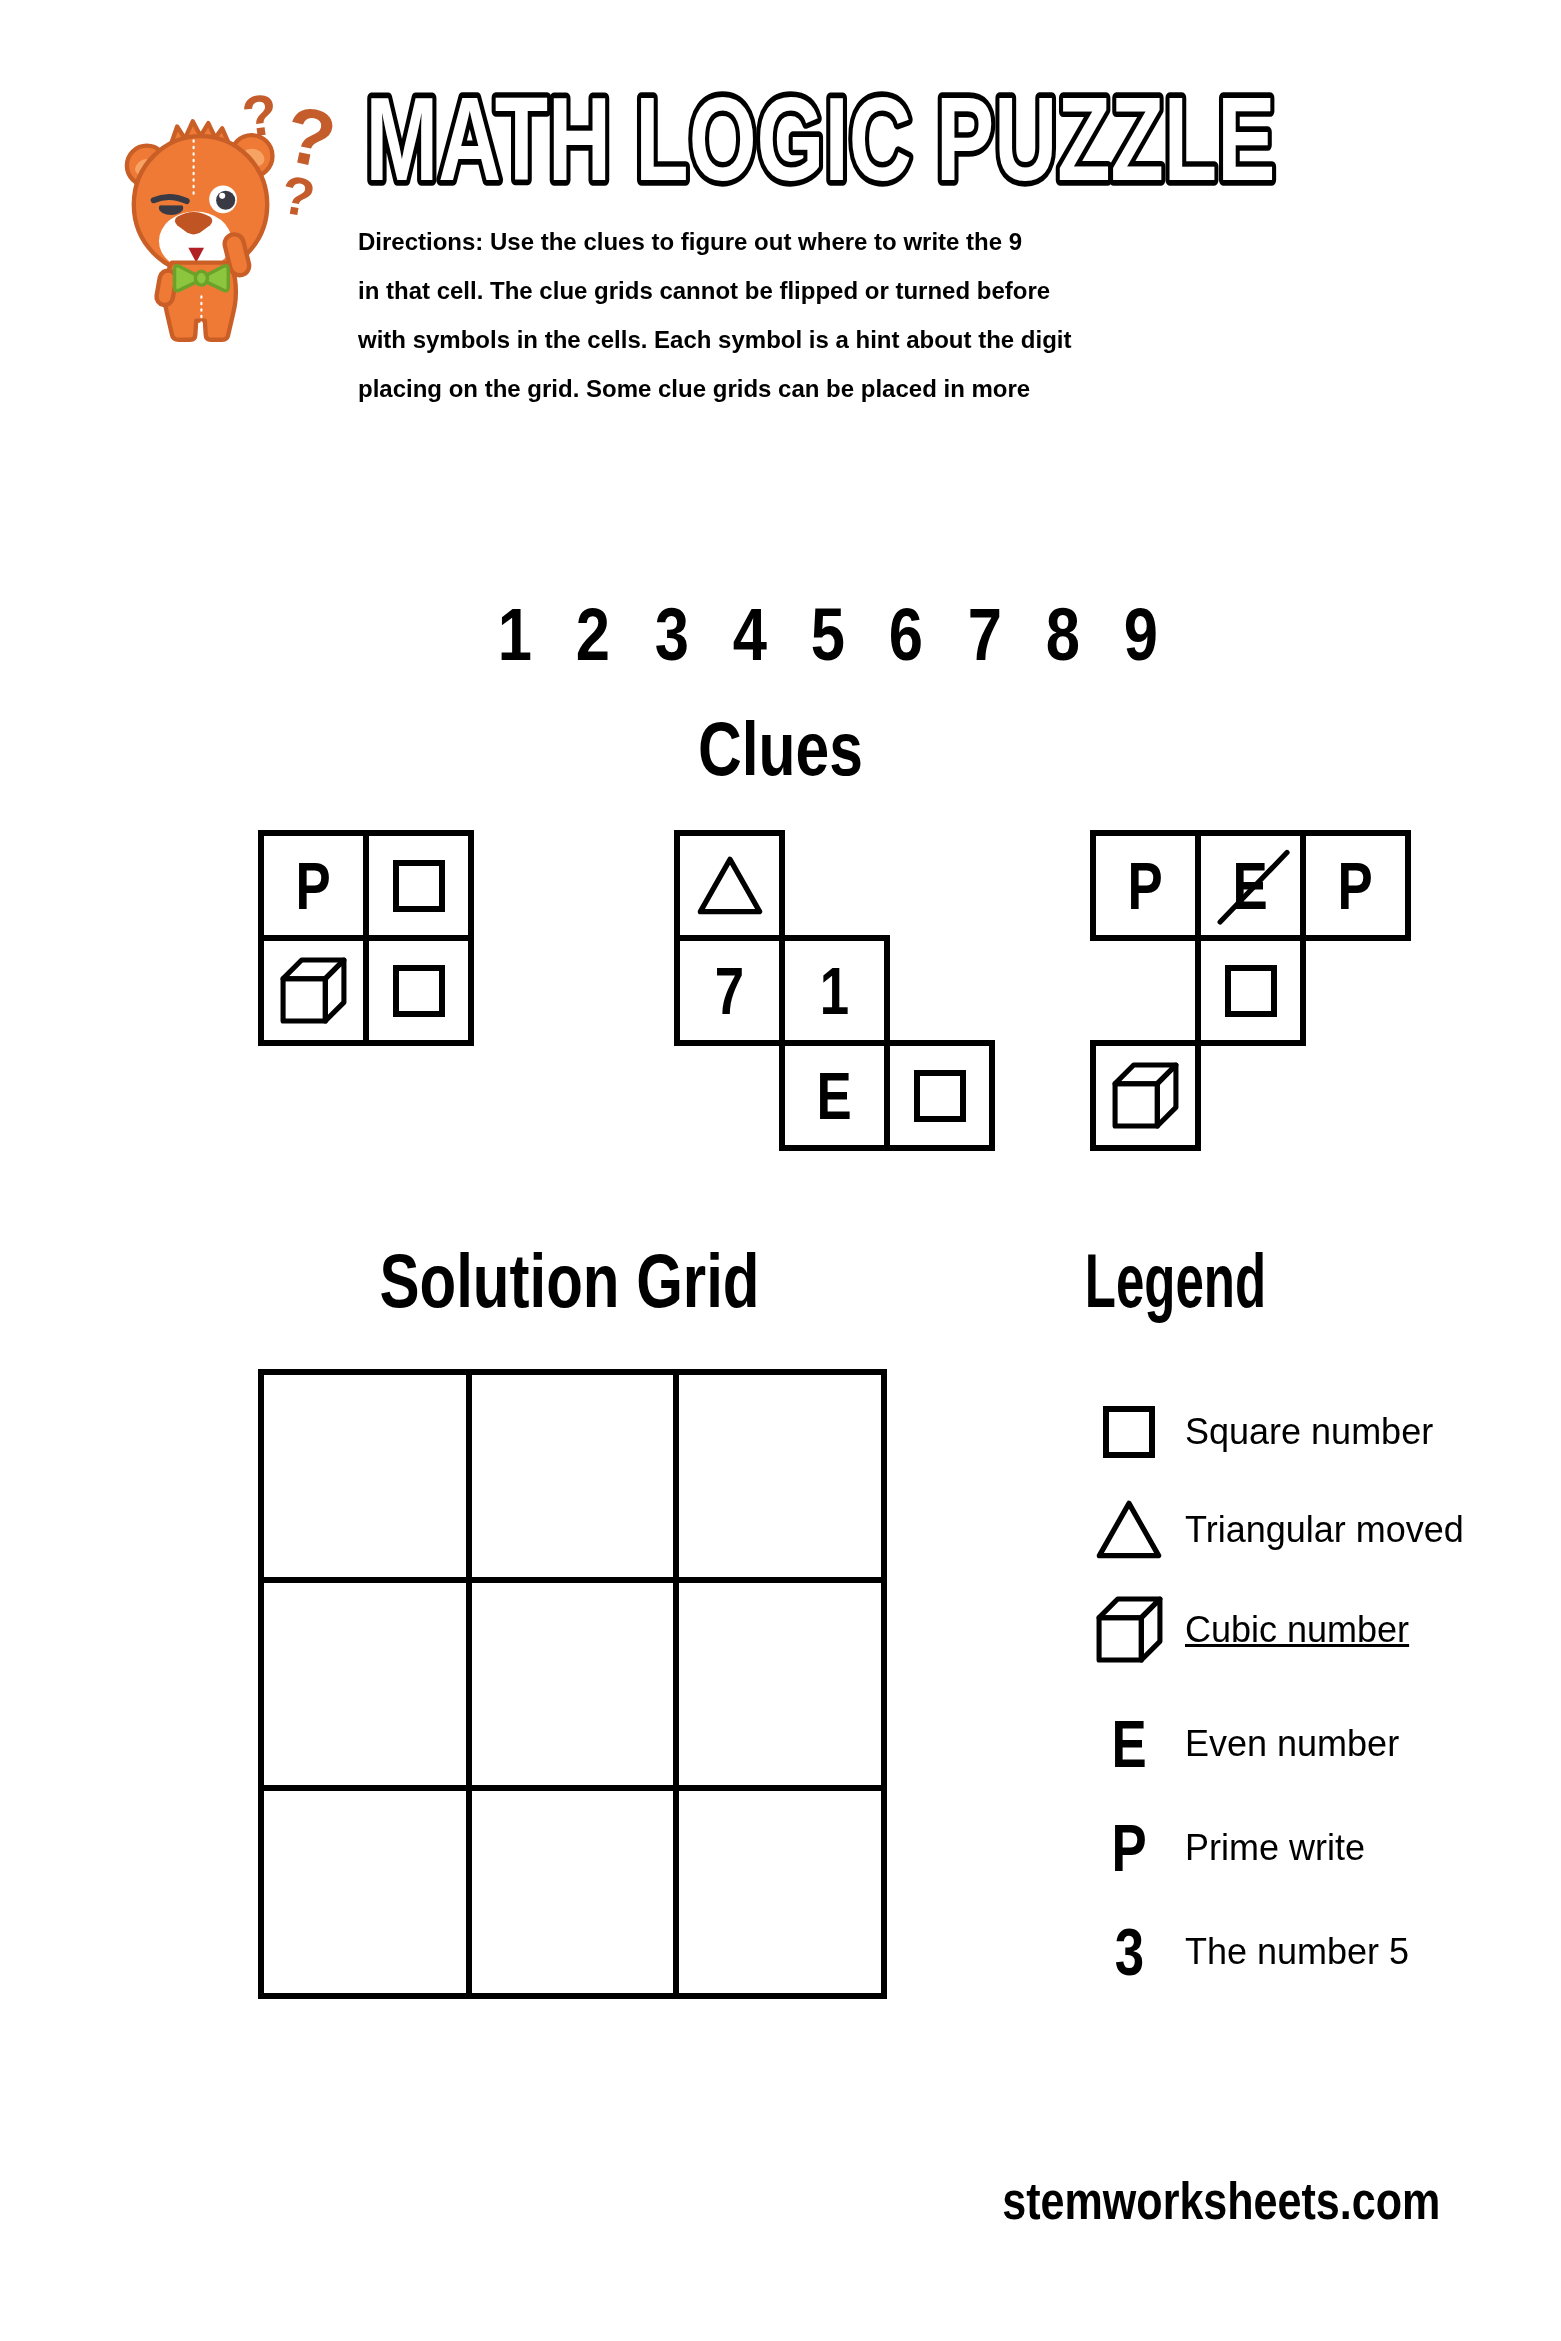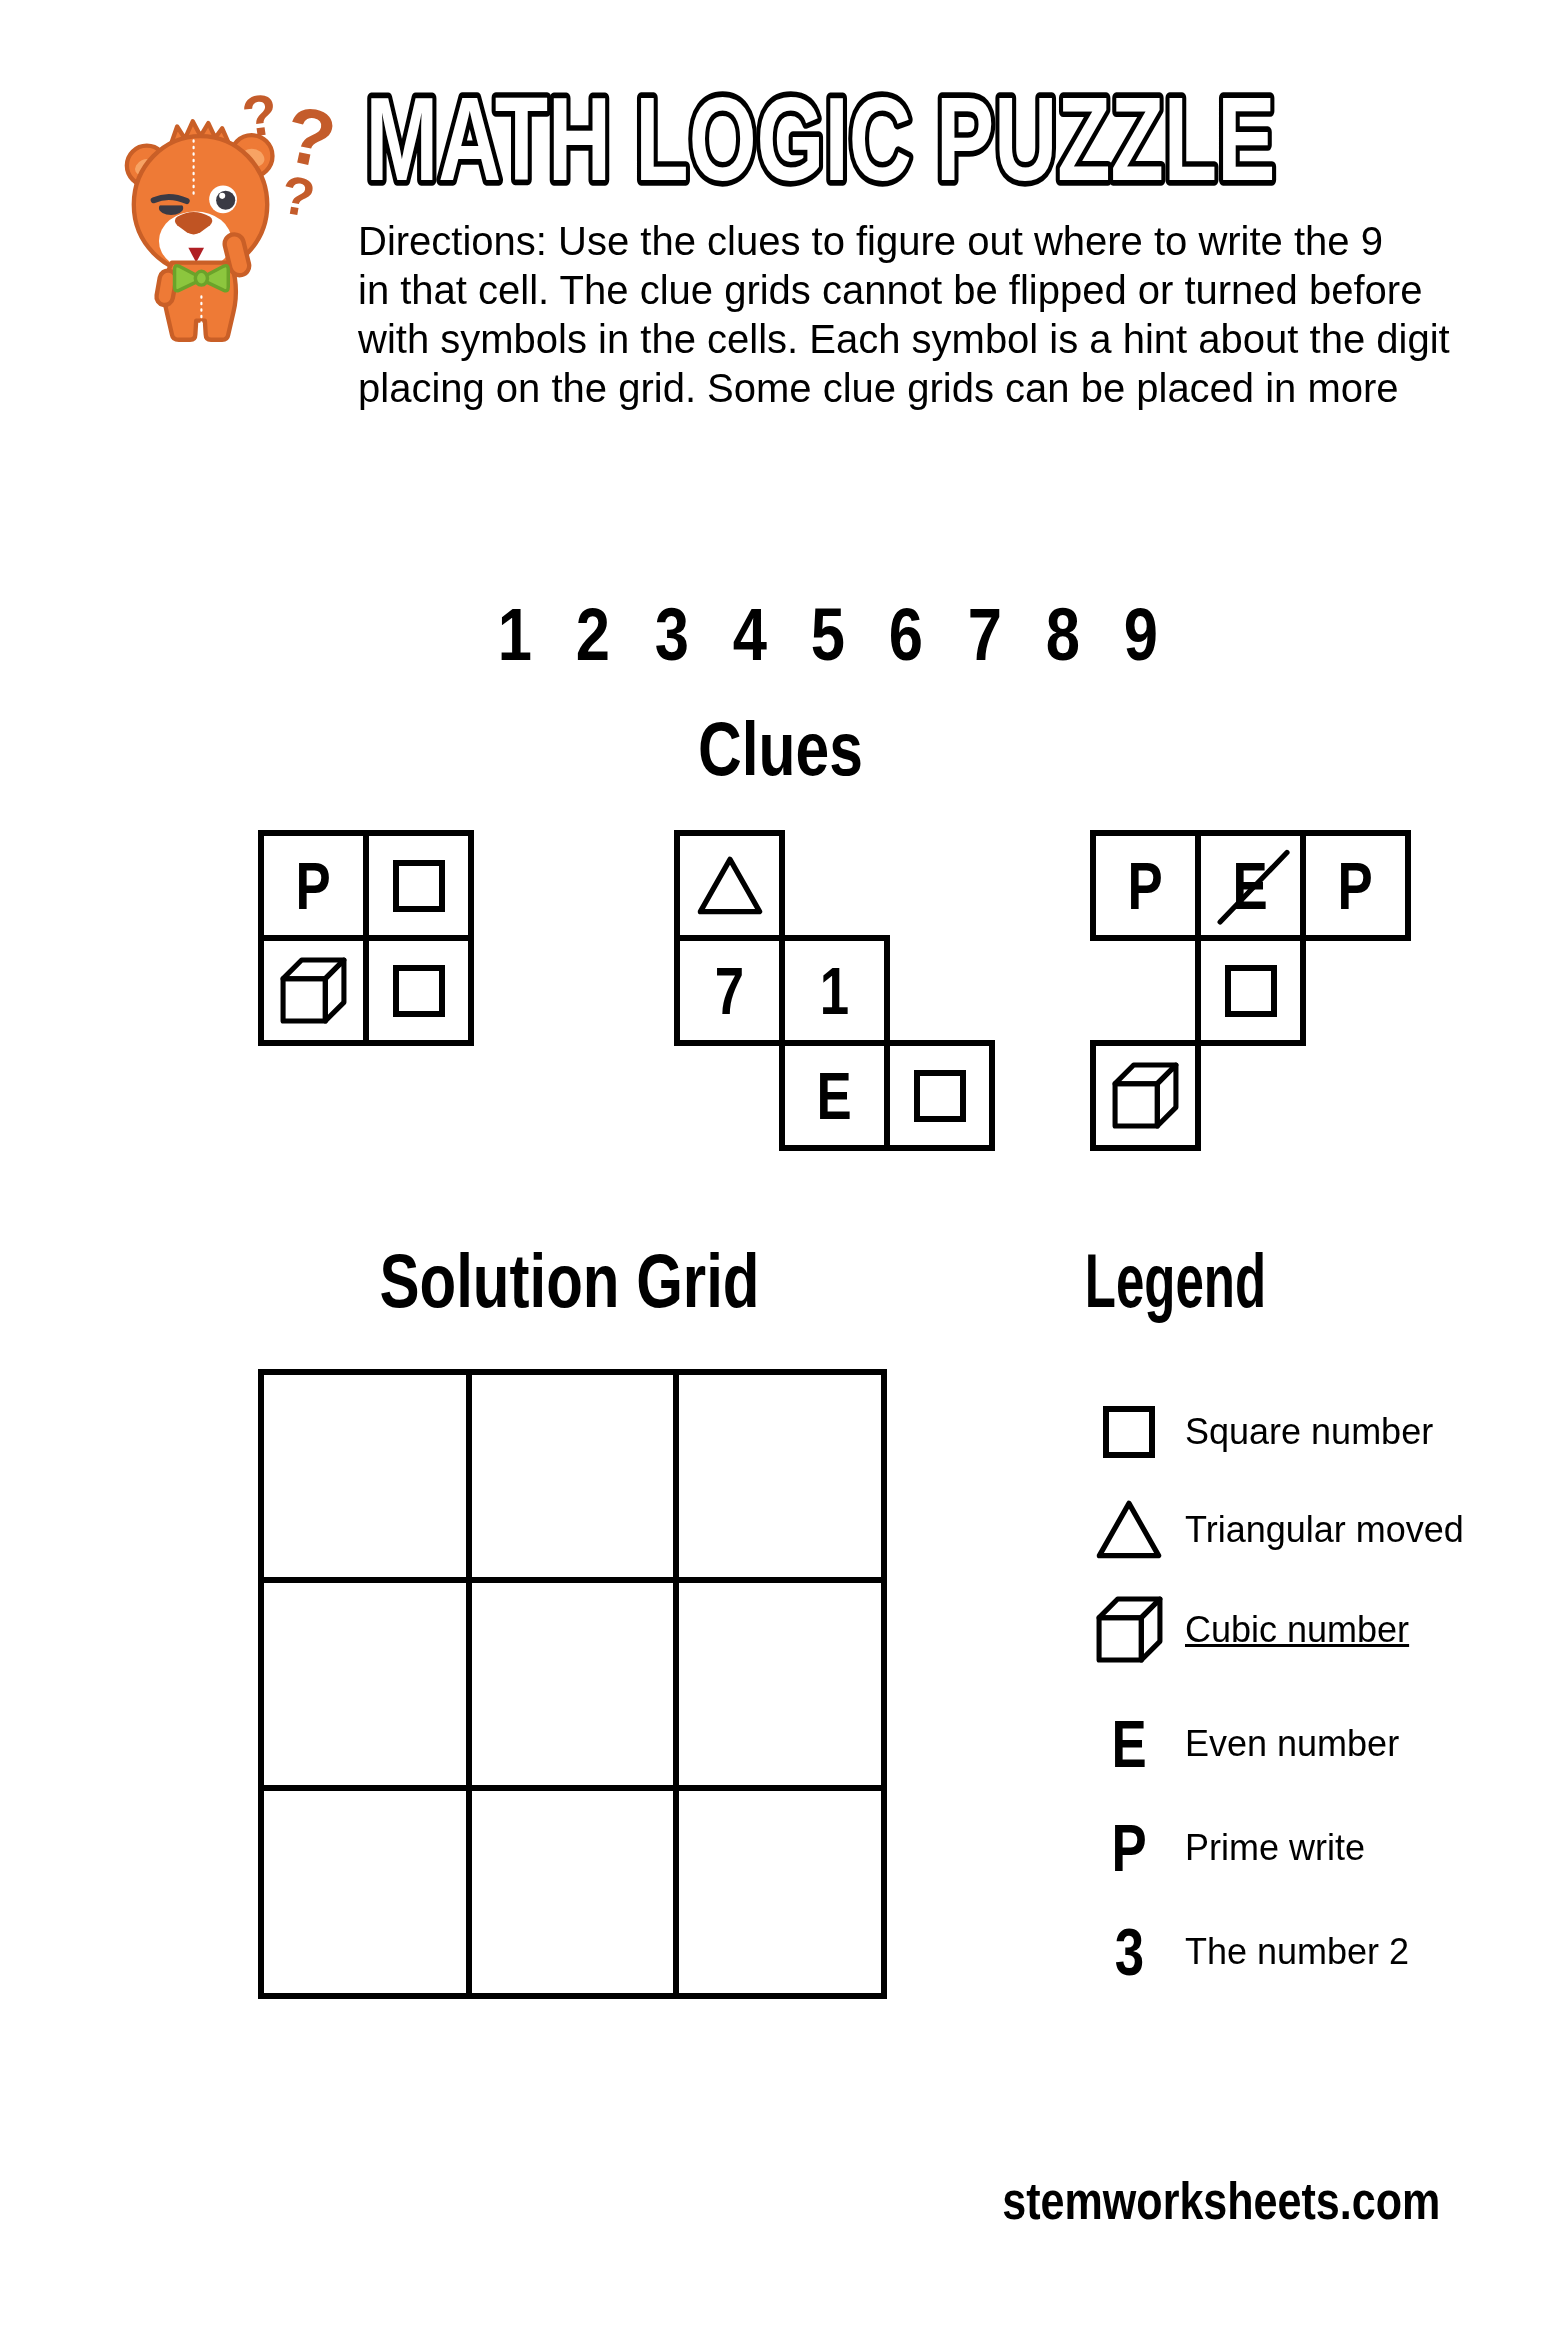--- a/index.html
+++ b/index.html
@@ -9,21 +9,21 @@
   svg text{font-family:"Liberation Sans",sans-serif;}
   .abs{position:absolute;}
 
   
   .title-svg{position:absolute;left:358px;top:63px;width:937px;height:143px;}
   .title-svg text{fill:#fff;stroke:#000;stroke-width:13;paint-order:stroke;
                   stroke-linejoin:round;font-weight:bold;font-size:138px;}
 
   
   .directions{position:absolute;left:358px;top:217px;}
-  .dir-line{white-space:nowrap;font-size:40px;line-height:49px;}
+  .dir-line{white-space:nowrap;font-size:24px;line-height:49px;font-weight:bold;}
 
   
   .digits-row{position:absolute;left:494px;top:597px;width:668px;display:flex;
               justify-content:space-between;font-size:75px;font-weight:bold;line-height:1;}
   .digit{display:inline-block;transform:scaleX(0.82);}
 
   
   .head-text{font-weight:bold;font-size:88px;fill:#000;}
 
   
@@ -239,21 +239,21 @@
       <div class="legend-row" style="top: 1810px;">
         <div class="legend-sym">
           <span class="letter">P</span>
         </div>
         <span class="legend-label">Prime write</span>
       </div>
       <div class="legend-row" style="top: 1914px;">
         <div class="legend-sym">
           <span class="letter">3</span>
         </div>
-        <span class="legend-label">The number 2</span>
+        <span class="legend-label">The number 5</span>
       </div>
     </div>
 
   <svg class="footer-svg" viewBox="0 0 520 100" width="451" height="87">
     <text x="510" y="68" text-anchor="end" textLength="505" lengthAdjust="spacingAndGlyphs">stemworksheets.com</text>
   </svg>
 
 </div>
 
 

